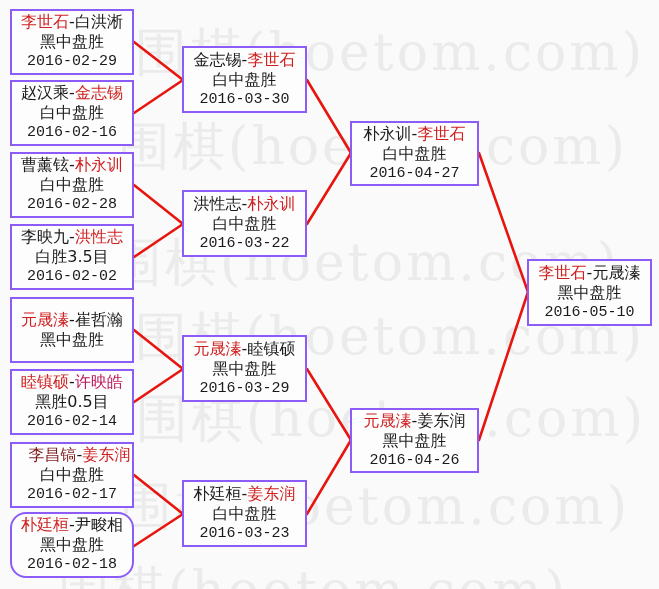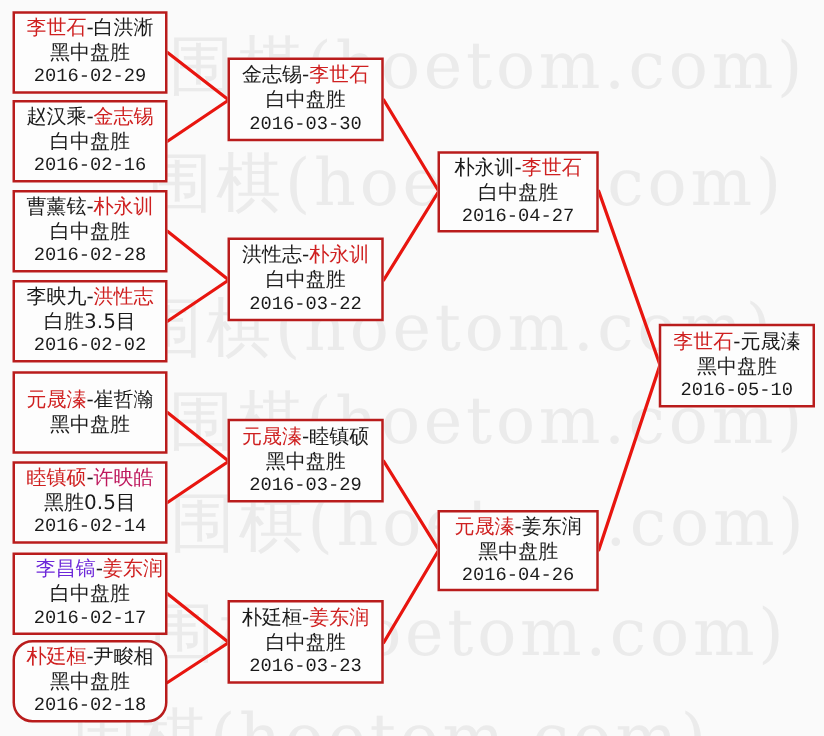--- a/index.html
+++ b/index.html
@@ -25,21 +25,21 @@
   }
   svg.connectors line{
     stroke:#e8150f;
     stroke-width:2.6;
     stroke-linecap:round;
   }
   .box{
     position:absolute;
     z-index:2;
     box-sizing:border-box;
-    border:2px solid #b91c1c;
+    border:2px solid #8b5cf6;
     background:#fdfdfd;
     display:flex;
     flex-direction:column;
     align-items:center;
     justify-content:center;
     text-align:center;
     font-size:16px;
     line-height:20px;
     color:#1a1a1a;
   }
@@ -104,21 +104,21 @@
 <div class="box c1" style="top:297px;">
   <div><span style="color: rgb(207, 32, 32);">元晟溱</span><span>-</span><span style="color: rgb(26, 26, 26);">崔哲瀚</span></div>
   <div class="result">黑中盘胜</div>
 </div>
 <div class="box c1" style="top:369px;">
   <div><span style="color: rgb(207, 32, 32);">睦镇硕</span><span>-</span><span style="color: #be185d;">许映皓</span></div>
   <div class="result">黑胜0.5目</div>
   <div class="date">2016-02-14</div>
 </div>
 <div class="box c1" style="top:442px;">
-  <div><span style="color: #6d28d9; margin-left: 15px;">李昌镐</span><span>-</span><span style="color: rgb(207, 32, 32);">姜东润</span></div>
+  <div><span style="color: #7f1d1d; margin-left: 15px;">李昌镐</span><span>-</span><span style="color: rgb(207, 32, 32);">姜东润</span></div>
   <div class="result">白中盘胜</div>
   <div class="date">2016-02-17</div>
 </div>
 <div class="box c1" style="top:512px;border-radius:16px;">
   <div><span style="color: rgb(207, 32, 32);">朴廷桓</span><span>-</span><span style="color: rgb(26, 26, 26);">尹畯相</span></div>
   <div class="result">黑中盘胜</div>
   <div class="date">2016-02-18</div>
 </div>
 
 <div class="box c2" style="top:46px;">

